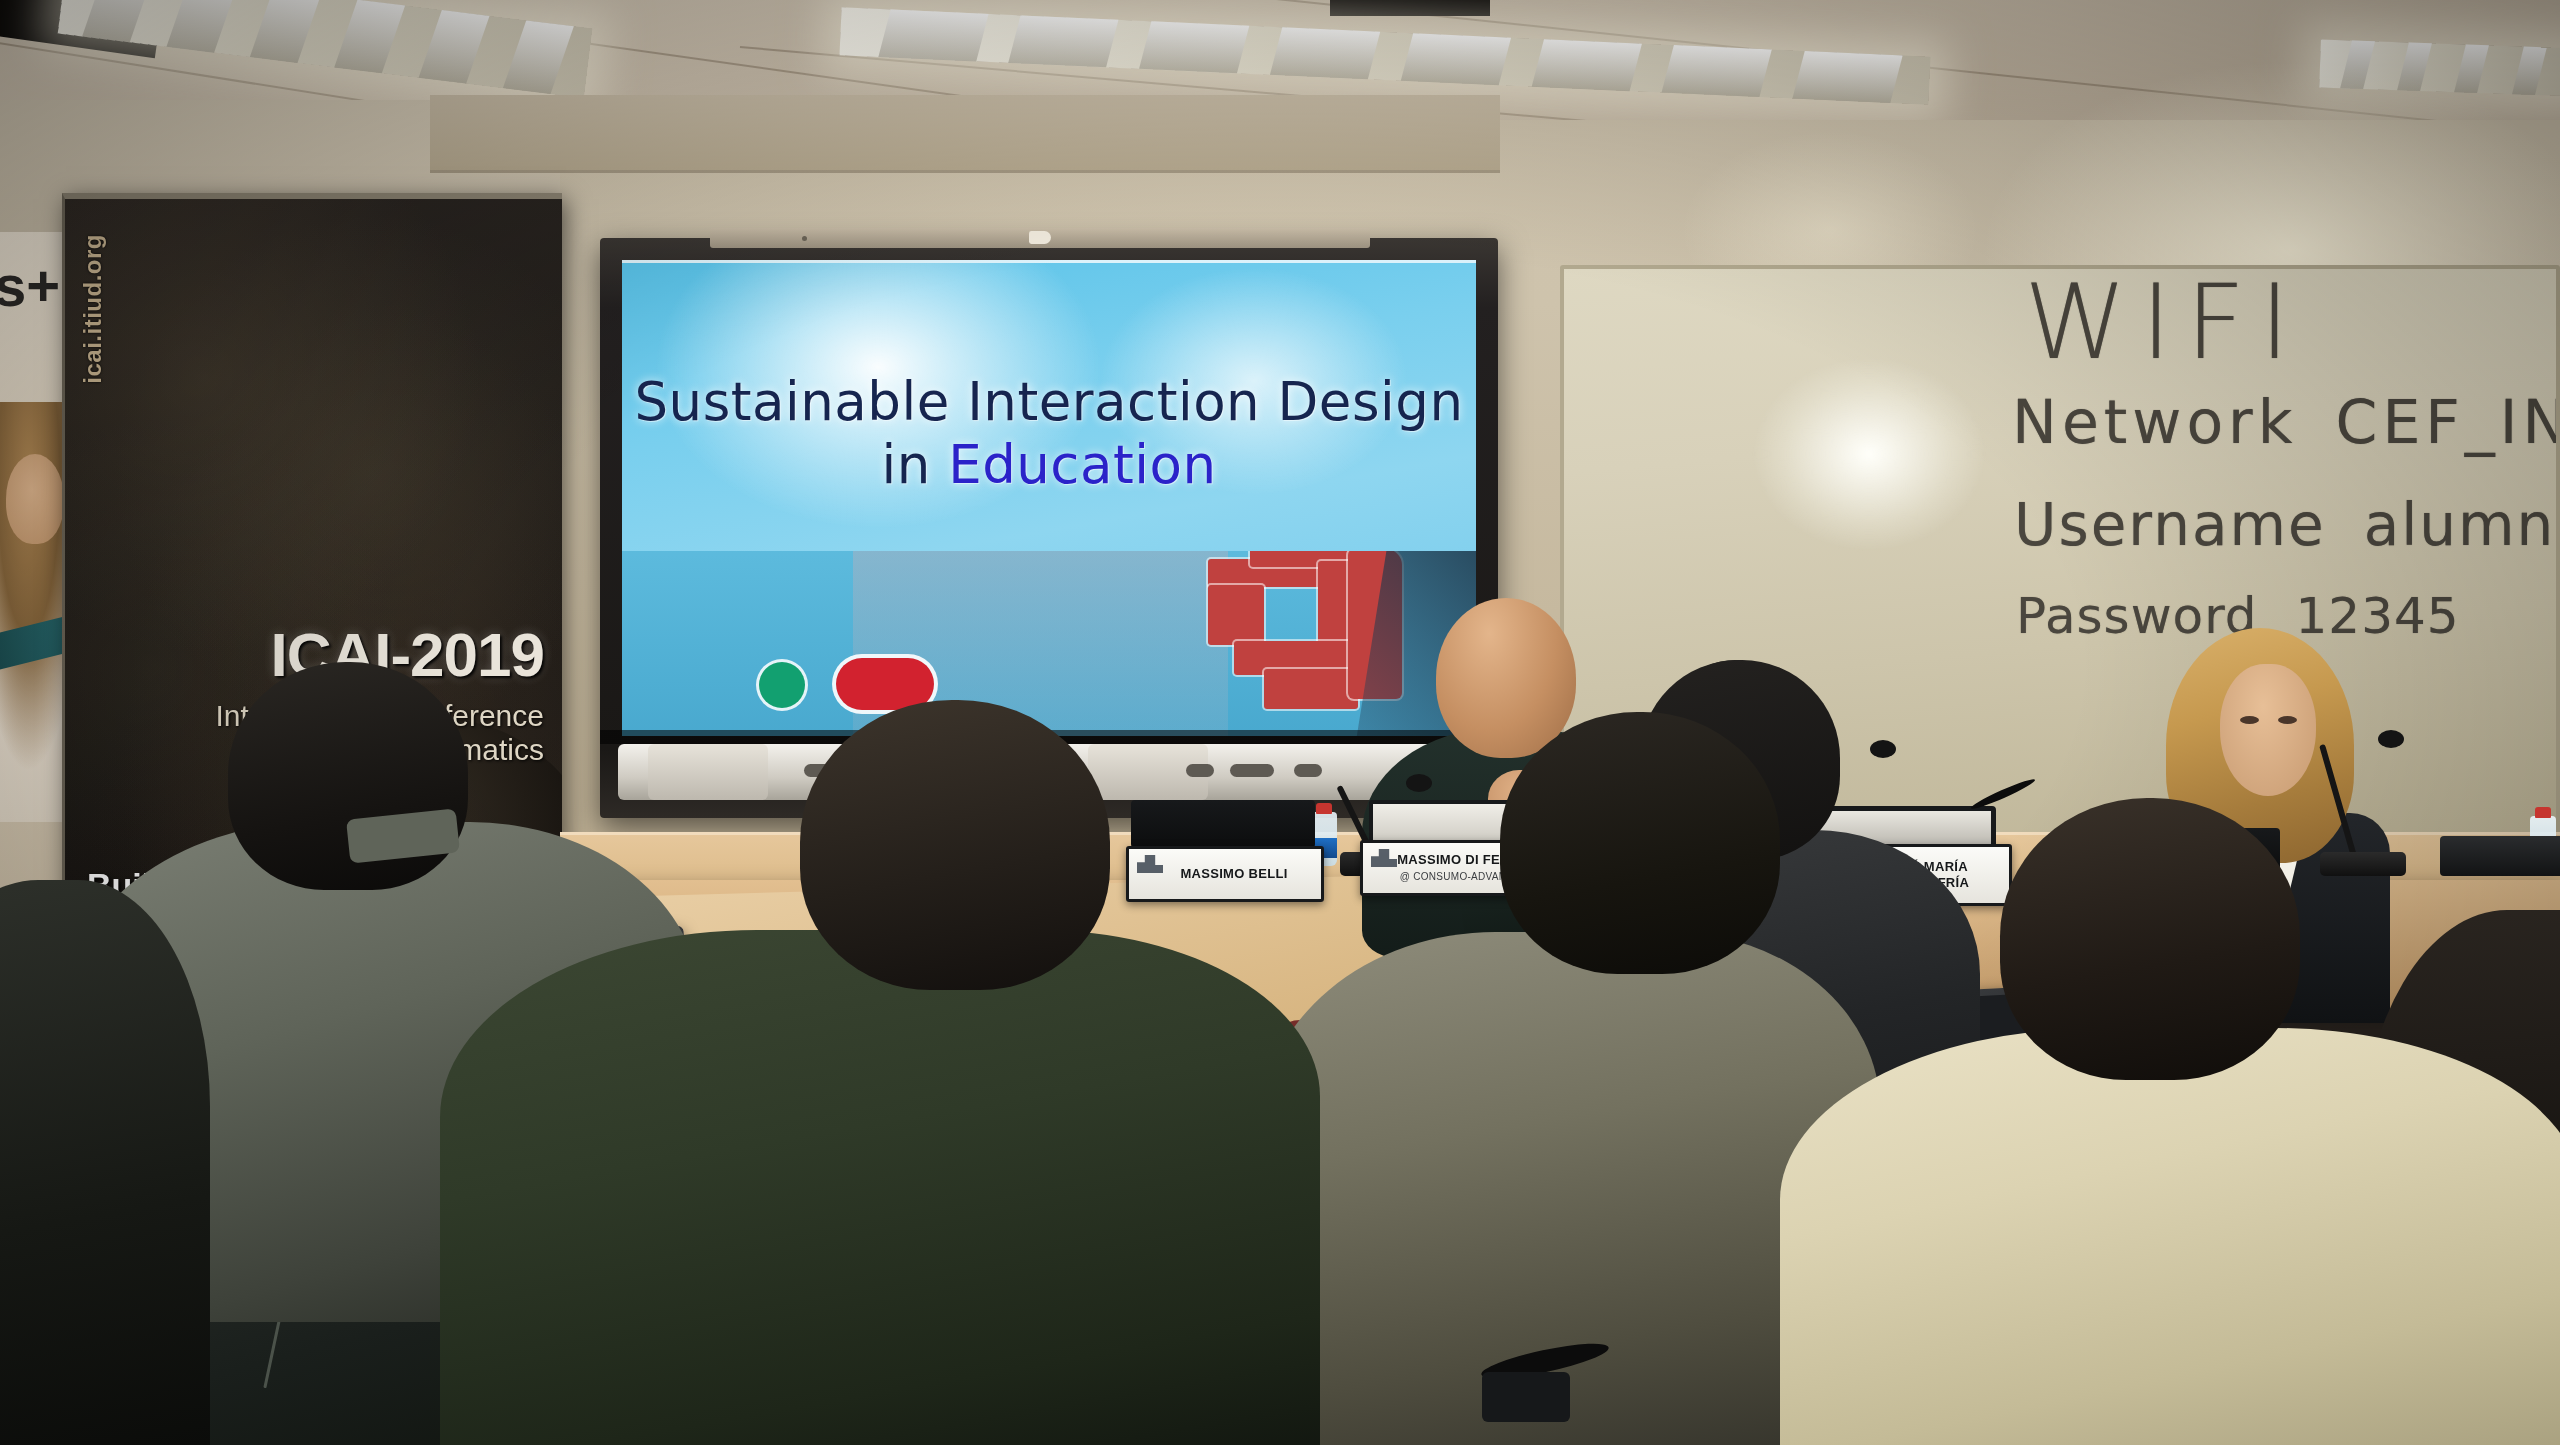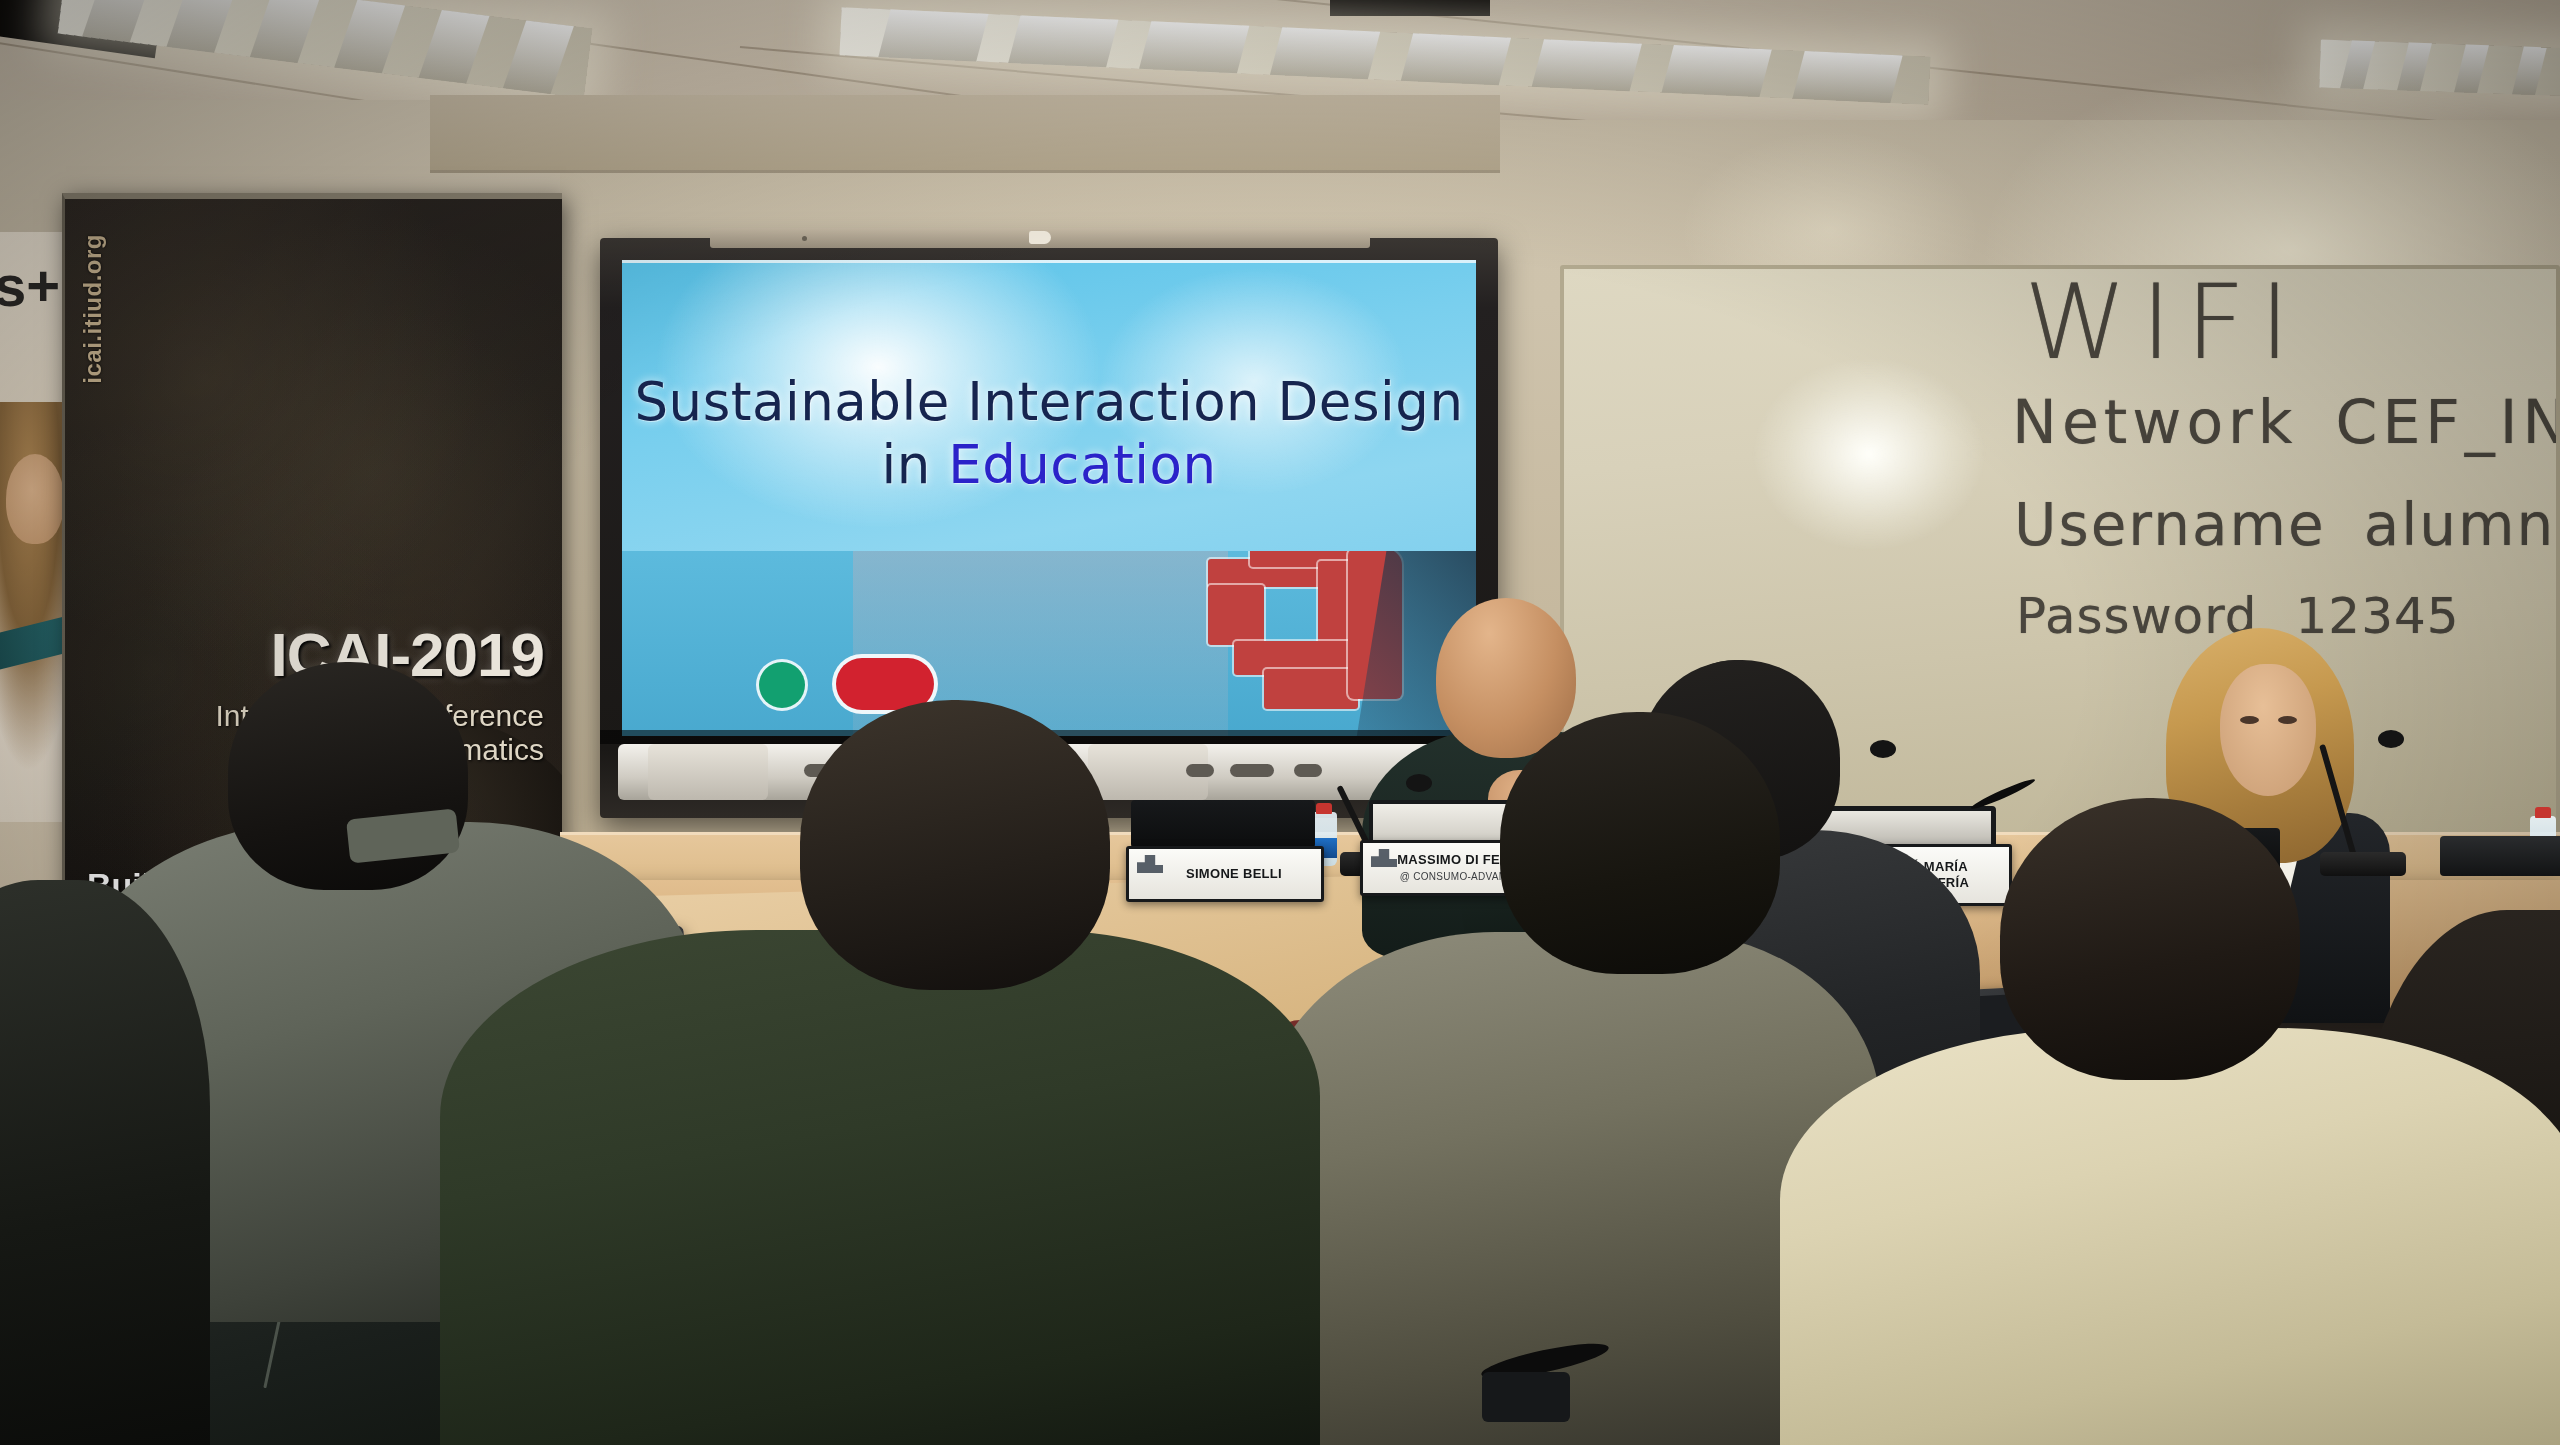--- a/index.html
+++ b/index.html
@@ -675,21 +675,21 @@
     <span class="cap"></span>
       <span class="label"></span>
   </div>
   <div class="bottle" style="left:2530px; top:816px; z-index:10;">
     <span class="cap"></span>
       <span class="label"></span>
   </div>
 
   <div class="nameplate" style="left:1126px; top:846px; width:198px; height:56px; z-index:12;">
     <span class="np-logo"></span>
-    <span class="np-text">SIMONE BELLI</span>
+    <span class="np-text">MASSIMO BELLI</span>
   </div>
 
   <div class="nameplate" style="left:1360px; top:840px; width:190px; height:56px; z-index:12;">
     <span class="np-logo"></span>
     <span class="np-text">
       <span>MASSIMO DI FELICE</span><br>
       <span class="np-sub">@ CONSUMO-ADVANCED</span>
     </span>
   </div>
 

